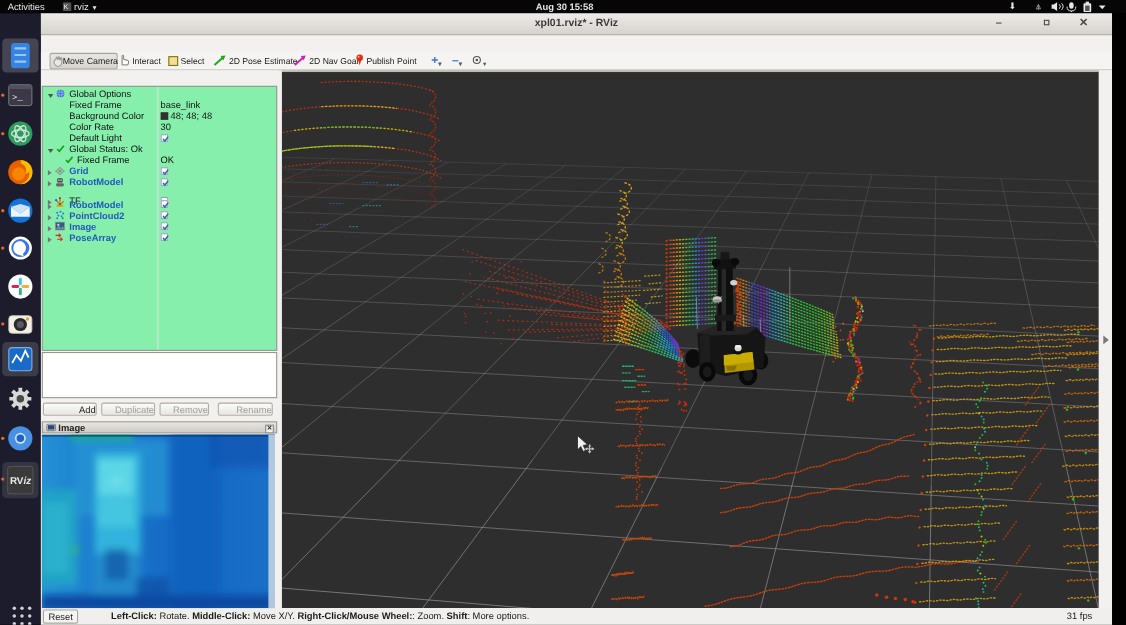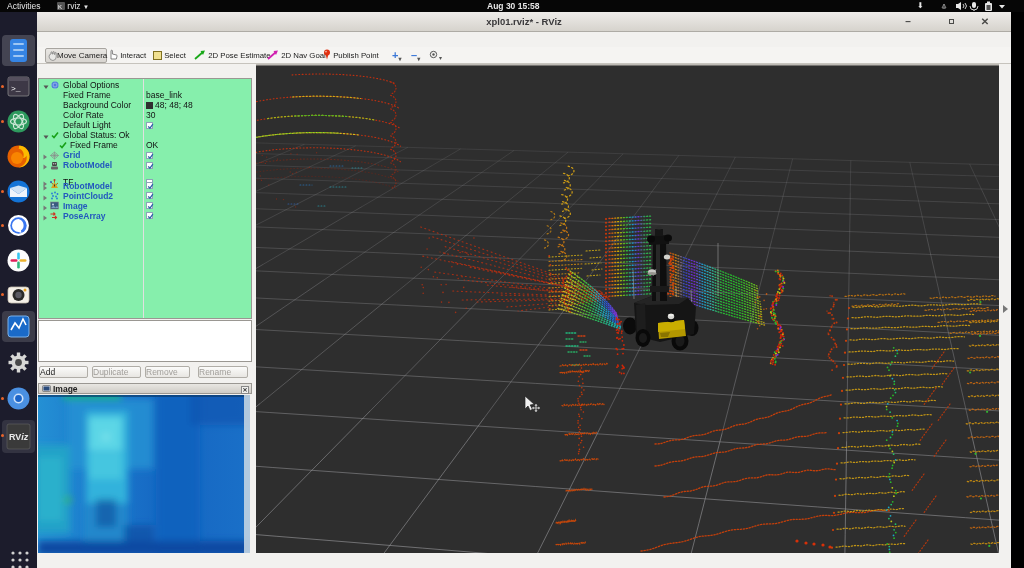--- a/index.html
+++ b/index.html
@@ -21,21 +21,21 @@
 .tree{position:absolute;left:1px;top:14px;width:214px;height:241px;background:#86efac;border:1px solid #9a9792;font-size:8.5px;color:#111}
 .trow{position:absolute;left:0;width:100%;height:10px;line-height:10px;white-space:nowrap}
 .tval{position:absolute;left:107px}
 .tname{position:absolute}
 .colsep{position:absolute;left:104px;top:0;width:1px;height:239px;background:#e0e0e0}
 .bluebold{color:#2358be;font-weight:bold}
 .chk{position:absolute;left:107px;top:1.5px;width:7px;height:7px;border:1px solid #8fa3b8;background:#fff}
 .chk svg{position:absolute;left:0;top:0}
 .descbox{position:absolute;left:1px;top:256px;width:214px;height:42px;background:#fff;border:1px solid #9a9792}
 .btnrow{position:absolute;left:2px;top:302px;width:212px;height:12px}
-.pbtn{position:absolute;top:0;height:12px;border:1px solid #b0ada7;border-radius:2px;background:linear-gradient(#fbfbfa,#e8e6e2);font-size:8.5px;text-align:left;line-height:11px;color:#222}
+.pbtn{position:absolute;top:0;height:12px;border:1px solid #b0ada7;border-radius:2px;background:linear-gradient(#fbfbfa,#e8e6e2);font-size:8.5px;text-align:right;line-height:11px;color:#222}
 .pbtn.dis{color:#a09d99}
 .statusbar{position:absolute;left:0;top:541px;width:974px;height:15px;background:#f0efed;font-size:8.5px;color:#1a1a1a}
 .rstbtn{position:absolute;left:2px;top:1px;height:13px;padding:0 4px;border:1px solid #aaa7a2;border-radius:2px;background:#f5f4f2;line-height:12px}
 .sbtext{position:absolute;left:64px;top:2px;white-space:nowrap}
 .fps{position:absolute;right:18px;top:2px}
 .blackstrip{position:absolute;left:1011px;top:12px;width:13px;height:556px;background:#000;z-index:25}
 .rstrip{position:absolute;left:962px;top:52px;width:12px;height:489px;background:#f2f1ef}
 .dockicon{position:absolute;left:5px;width:27px;height:27px}
 .ddot{position:absolute;left:1px;width:3px;height:3px;border-radius:50%;background:#e8642a}
 </style></head>
@@ -1409,13 +1409,18 @@
           <path d="M280 340 v8 M276 344 h8"></path>
           <path d="M280 340 l-1.6 2 h3.2 z M280 348 l-1.6 -2 h3.2 z M276 344 l2 -1.6 v3.2 z M284 344 l-2 -1.6 v3.2 z" fill="#cfcfcf" stroke="none"></path>
         </g>
       </svg>
     </div>
   <div class="rstrip">
       <svg width="8" height="10" viewBox="0 0 8 10" style="position:absolute;left:2px;top:240px">
         <path d="M2 1 L7 5 L2 9 Z" fill="#777"></path>
       </svg>
     </div>
+  <div class="statusbar">
+    <div class="rstbtn">Reset</div>
+    <div class="sbtext"><b>Left-Click:</b> Rotate.  <b>Middle-Click:</b> Move X/Y.  <b>Right-Click/Mouse Wheel:</b>: Zoom.  <b>Shift</b>: More options.</div>
+    <div class="fps">31 fps</div>
+  </div>
 </div>
 <div class="blackstrip"></div>
 </body></html>

